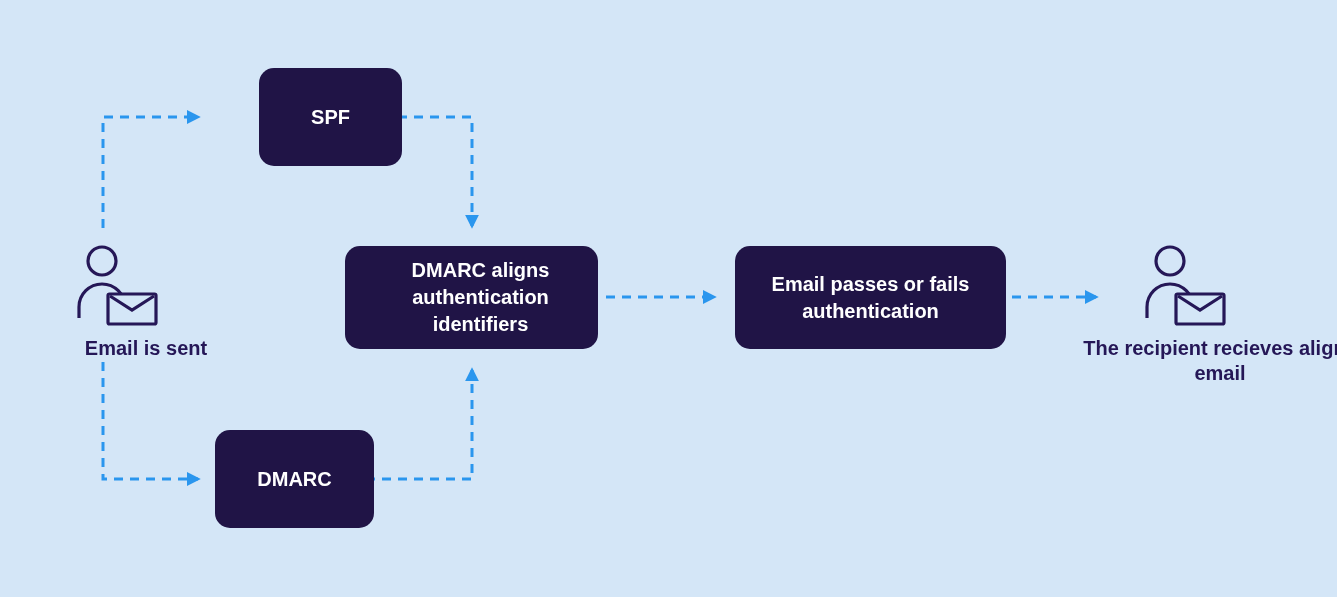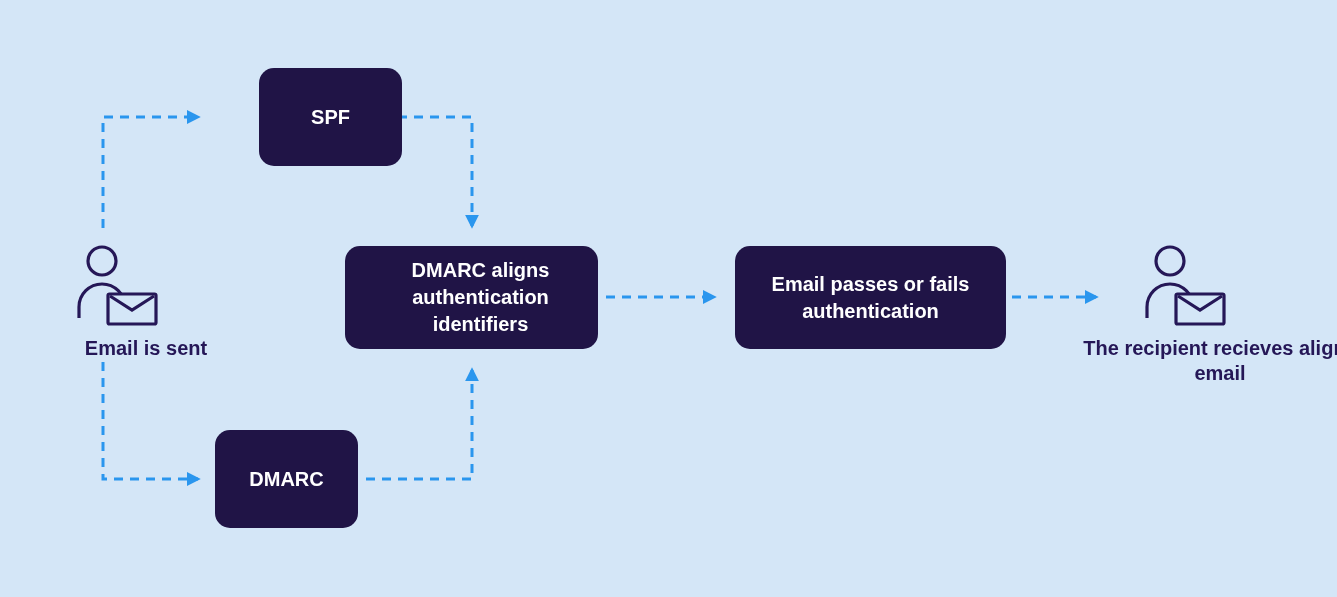--- a/index.html
+++ b/index.html
@@ -45,21 +45,21 @@
     align-items:center;
     justify-content:center;
     text-align:center;
     font-weight:bold;
     font-size:20px;
     line-height:1.35;
     padding:0 16px;
     box-sizing:border-box;
   }
   #spf-box   {left:215px; top:68px;  width:143px; height:98px;margin-left:44px;}
-  #dmarc-box {left:215px; top:430px; width:143px; height:98px;}
+  #dmarc-box {left:215px; top:430px; width:159px; height:98px;}
   #align-box {left:345px; top:246px; width:253px; height:103px;padding-left:34px;}
   #outcome-box{left:735px; top:246px; width:271px; height:103px;}
   .actor-icon{
     position:absolute;
   }
   #sender-icon{left:70px; top:242px;}
   #recipient-icon{left:1138px; top:242px;}
   .person-stroke{
     fill:none;
     stroke:var(--label-text);

